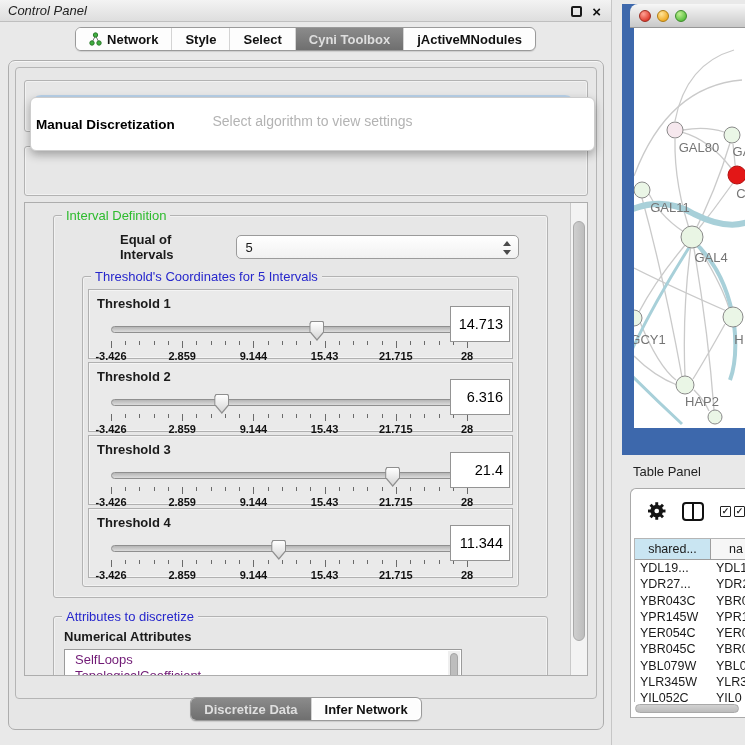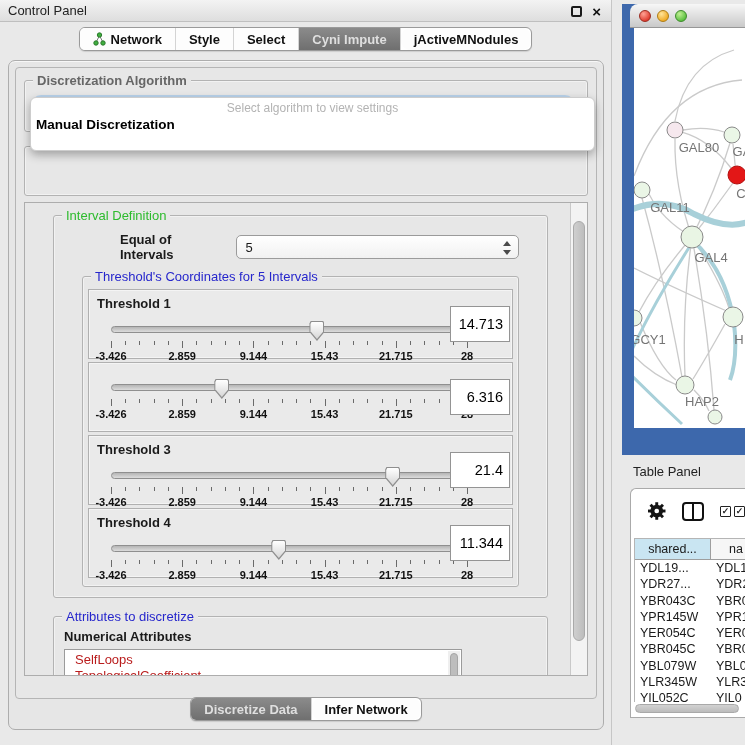--- a/index.html
+++ b/index.html
@@ -4,21 +4,21 @@
 <style>
   * { margin:0; padding:0; box-sizing:border-box; }
   html,body { width:745px; height:745px; overflow:hidden;
     font-family:"Liberation Sans", sans-serif; background:#e9e9e9; color:#1a1a1a; }
 
   
   .control-panel { position:absolute; left:0; top:0; width:612px; height:745px;
     background:#e9e9e9; border-right:1px solid #c6c6c6; }
   .cp-titlebar { position:relative; height:22px; background:linear-gradient(#f3f3f3,#dedede);
     border-bottom:1px solid #bfbfbf; display:flex; align-items:center; padding:0 8px; }
-  .cp-title { font-size:13px; color:#222; }
+  .cp-title { font-size:13px; color:#222;font-style:italic; }
   .tb-icons { position:absolute; right:10px; top:0; height:22px; display:flex; align-items:center; gap:10px; }
   .float-ic { width:11px; height:11px; border:2px solid #1a1a1a; border-radius:2px; }
   .close-ic { font-size:15px; font-weight:bold; color:#111; line-height:11px; cursor:default; }
 
   .tabbar { height:34px; display:flex; justify-content:center; align-items:center; }
   .tabgroup { display:flex; border:1px solid #9a9a9a; border-radius:6px; overflow:hidden;
     background:#fff; height:24px; box-shadow:0 1px 1px rgba(0,0,0,.12); }
   .tab { display:flex; align-items:center; gap:5px; padding:0 13px; font-size:13px; font-weight:600;
     color:#111; background:#fdfdfd; border-right:1px solid #d4d4d4; }
   .tab:last-child { border-right:none;border-radius:9px; }
@@ -46,21 +46,21 @@
   .combo .spin { position:absolute; right:7px; top:4px; width:8px; height:16px; }
   .combo .spin i { position:absolute; left:0; width:0; height:0; border-left:4px solid transparent; border-right:4px solid transparent; }
   .combo .spin i.up { top:1px; border-bottom:5px solid #4a4a4a; }
   .combo .spin i.dn { bottom:1px; border-top:5px solid #4a4a4a; }
   .algo-combo { position:absolute; left:8px; right:14px; top:16px; border-radius:8px;
     border:2px solid #77a6d6; box-shadow:0 0 0 2px #b9d2ea; background:#fff; }
 
   .popup { position:absolute; left:5px; top:16px; width:565px; height:54px; z-index:30;
     background:#fff; border:1px solid #cdcdcd; border-radius:6px;
     box-shadow:0 4px 10px rgba(0,0,0,.3); overflow:hidden; }
-  .popup .prompt { text-align:center; color:#b3b3b3; font-size:12px; padding-top:3px; height:18px; }
+  .popup .prompt { text-align:center; color:#b3b3b3; font-size:14px; padding-top:15px; height:18px; }
   .popup .opt { font-size:13.5px; padding:0 5px; height:17px; line-height:17px; color:#000; }
   .popup .opt.sel { font-weight:bold; }
 
   .tabledata-group { margin:14px 2px 0; height:50px; }
   .tabledata-group .combo { margin:15px 8px 0; }
 
   .viewport { position:relative; margin:6px 2px 0; height:474px; border:1px solid #adadad;
     background:#e7e7e7; }
   .vp-content { position:absolute; left:0; top:0; right:17px; bottom:0; padding:12px 22px 0 28px; overflow:hidden; }
   .vscroll { position:absolute; right:0; top:0; bottom:0; width:17px; background:#f3f3f3; border-left:1px solid #c9c9c9; }
@@ -91,21 +91,21 @@
   .tick-labels { position:absolute; left:0; right:0; top:29px; height:13px; }
   .tick-labels span { position:absolute; transform:translateX(-50%); font-size:11px; font-weight:bold; color:#111; white-space:nowrap; }
   .valbox { position:absolute; right:2px; top:16px; width:60px; height:36px; border:1px solid #949494;
     background:#fff; font-family:"Liberation Sans",sans-serif; font-size:14.5px; text-align:right;
     padding:0 6px; color:#000; }
 
   .attr-group { margin-top:18px; padding:12px 10px 10px; }
   .attr-label { font-size:13px; font-weight:bold; margin-bottom:5px; }
   .listbox { position:relative; width:398px; height:48px; border:1px solid #9b9b9b; background:#fff; overflow:hidden; }
   .list-items { padding:2px 0 0 10px; }
-  .list-item { font-size:13px; line-height:16px; color:#b91c1c; }
+  .list-item { font-size:13px; line-height:16px; color:#701a75; }
   .list-scroll { position:absolute; right:1px; top:1px; bottom:1px; width:12px; background:#efefef; }
   .list-scroll .thumb-v2 { position:absolute; left:2px; top:2px; width:8px; height:26px; border-radius:4px;
     background:#bdbdbd; border:1px solid #a5a5a5; }
 
   .bottom-tabs { position:absolute; left:0; right:0; bottom:8px; display:flex; justify-content:center; }
 
   
   .net-region { position:absolute; left:622px; top:4px; width:123px; height:451px; background:#3d68ac; }
   .net-window-bar { position:absolute; left:8px; top:0; right:0; height:24px;
     background:linear-gradient(#f7f7f7,#c9c9c9); border-bottom:1px solid #979797;
@@ -165,33 +165,32 @@
         </svg>
         <span>Network</span>
       </div>
       <div class="tab">
           <span>Style</span>
         </div>
       <div class="tab">
           <span>Select</span>
         </div>
       <div class="tab active">
-          <span>Cyni Impute</span>
+          <span>Cyni Toolbox</span>
         </div>
       <div class="tab">
           <span>jActiveMNodules</span>
         </div>
     </div>
   </div>
 
   <div class="main-panel">
     <div class="sheet">
 
       <div class="group algo-group">
-        <span class="group-title t-gray">Discretization Algorithm</span>
         <div class="combo algo-combo"></div>
         <div class="popup">
           <div class="prompt">Select algorithm to view settings</div>
           <div class="opt sel">Manual Discretization</div>
         </div>
       </div>
 
       <div class="group tabledata-group">
         <span class="group-title t-plain">Table Data</span>
       </div>
@@ -255,20 +254,21 @@
                       <span style="left: 40%;">9.144</span>
                       <span style="left: 60%;">15.43</span>
                       <span style="left: 80%;">21.715</span>
                       <span style="left: 100%;">28</span>
                     </div>
                 </div>
                 <input class="valbox" value="14.713" style="">
               </div>
 
               <div class="thr-panel">
+                <div class="thr-label">Threshold 2</div>
                 <div class="slider">
                   <div class="track"></div>
                   <div class="thumb" style="left: 30.9998%;"></div>
                   <div class="ticks">
                       <div class="tick major" style="left: 0%;"></div>
                       <div class="tick" style="left: 4%;"></div>
                       <div class="tick" style="left: 8%;"></div>
                       <div class="tick" style="left: 12%;"></div>
                       <div class="tick" style="left: 16%;"></div>
                       <div class="tick major" style="left: 20%;"></div>

